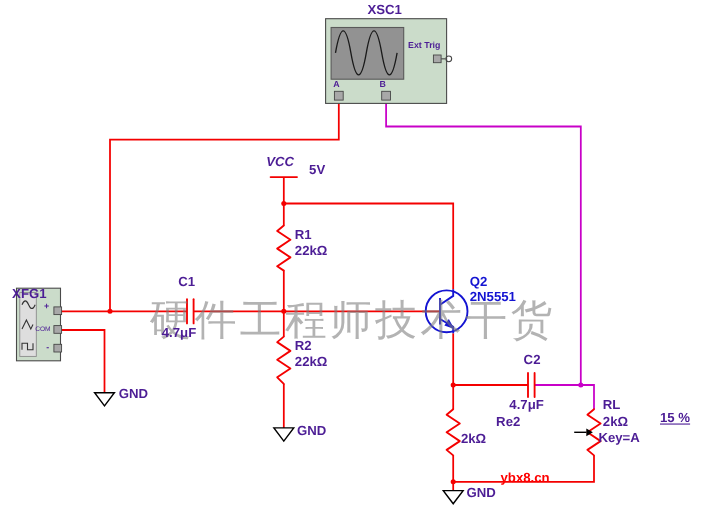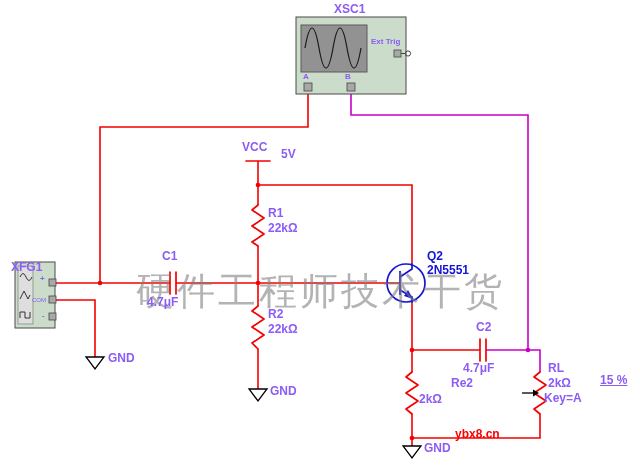--- a/index.html
+++ b/index.html
@@ -6,21 +6,21 @@
   body { background:#fff; font-family:"Liberation Sans", sans-serif; }
   .stage { position:relative; width:640px; height:476px; background:#fff; overflow:hidden; }
   svg { position:absolute; left:0; top:0; }
   .wire  { fill:none; stroke:var(--wire,#f40000); stroke-width:1.6; }
   .wire2 { fill:none; stroke:var(--wire-secondary,#c800c8); stroke-width:1.6; }
   .comp  { fill:none; stroke:var(--wire,#f40000); stroke-width:1.7; stroke-linejoin:round; stroke-linecap:round; }
   .trans { fill:none; stroke:var(--transistor,#1414d2); stroke-width:1.7; }
   .blk   { fill:none; stroke:#000; stroke-width:1.3; }
   .dot   { fill:var(--wire,#f40000); }
   .dot2  { fill:var(--wire-secondary,#c800c8); }
-  .lbl { position:absolute; font-size:12px; font-weight:700; color:#8b5cf6; white-space:nowrap; line-height:1; }
+  .lbl { position:absolute; font-size:12px; font-weight:700; color:#4c1d95; white-space:nowrap; line-height:1; }
   .sm  { font-size:8px; font-weight:700; }
   .xs  { font-size:6px; font-weight:400; }
   .blue { color:var(--transistor,#1414d2); }
   .watermark { position:absolute; left:136px; top:266px; font-size:38px; color:#7d7d7d;
                opacity:.58; letter-spacing:3px; white-space:nowrap; }
   .site { position:absolute; left:455px; top:427px; color:#fe0000; font-weight:700; font-size:12px; }
 </style>
 </head>
 <body>
 
@@ -118,21 +118,21 @@
 
   <span class="lbl" style="left:334px;top:3px;">XSC1</span>
   <span class="lbl sm" style="left:371px;top:38px;">Ext Trig</span>
   <span class="lbl sm" style="left:303px;top:73px;">A</span>
   <span class="lbl sm" style="left:345px;top:73px;">B</span>
   <span class="lbl" style="left:11px;top:248px;margin-top:13px;">XFG1</span>
   <span class="lbl sm" style="left:40px;top:275px;">+</span>
   <span class="lbl xs" style="left:32px;top:297px;">COM</span>
   <span class="lbl sm" style="left:42px;top:312px;">-</span>
 
-  <span class="lbl" style="left:242px;top:141px;">VCC</span>
+  <span class="lbl" style="left:242px;top:141px;font-style:italic;">VCC</span>
   <span class="lbl" style="left:281px;top:148px;">5V</span>
 
   <span class="lbl" style="left:268px;top:207px;">R1</span>
   <span class="lbl" style="left:268px;top:222px;">22kΩ</span>
   <span class="lbl" style="left:268px;top:308px;">R2</span>
   <span class="lbl" style="left:268px;top:323px;">22kΩ</span>
   <span class="lbl" style="left:162px;top:250px;">C1</span>
   <span class="lbl" style="left:147px;top:296px;">4.7μF</span>
   <span class="lbl blue" style="left:427px;top:250px;">Q2</span>
   <span class="lbl blue" style="left:427px;top:264px;">2N5551</span>

